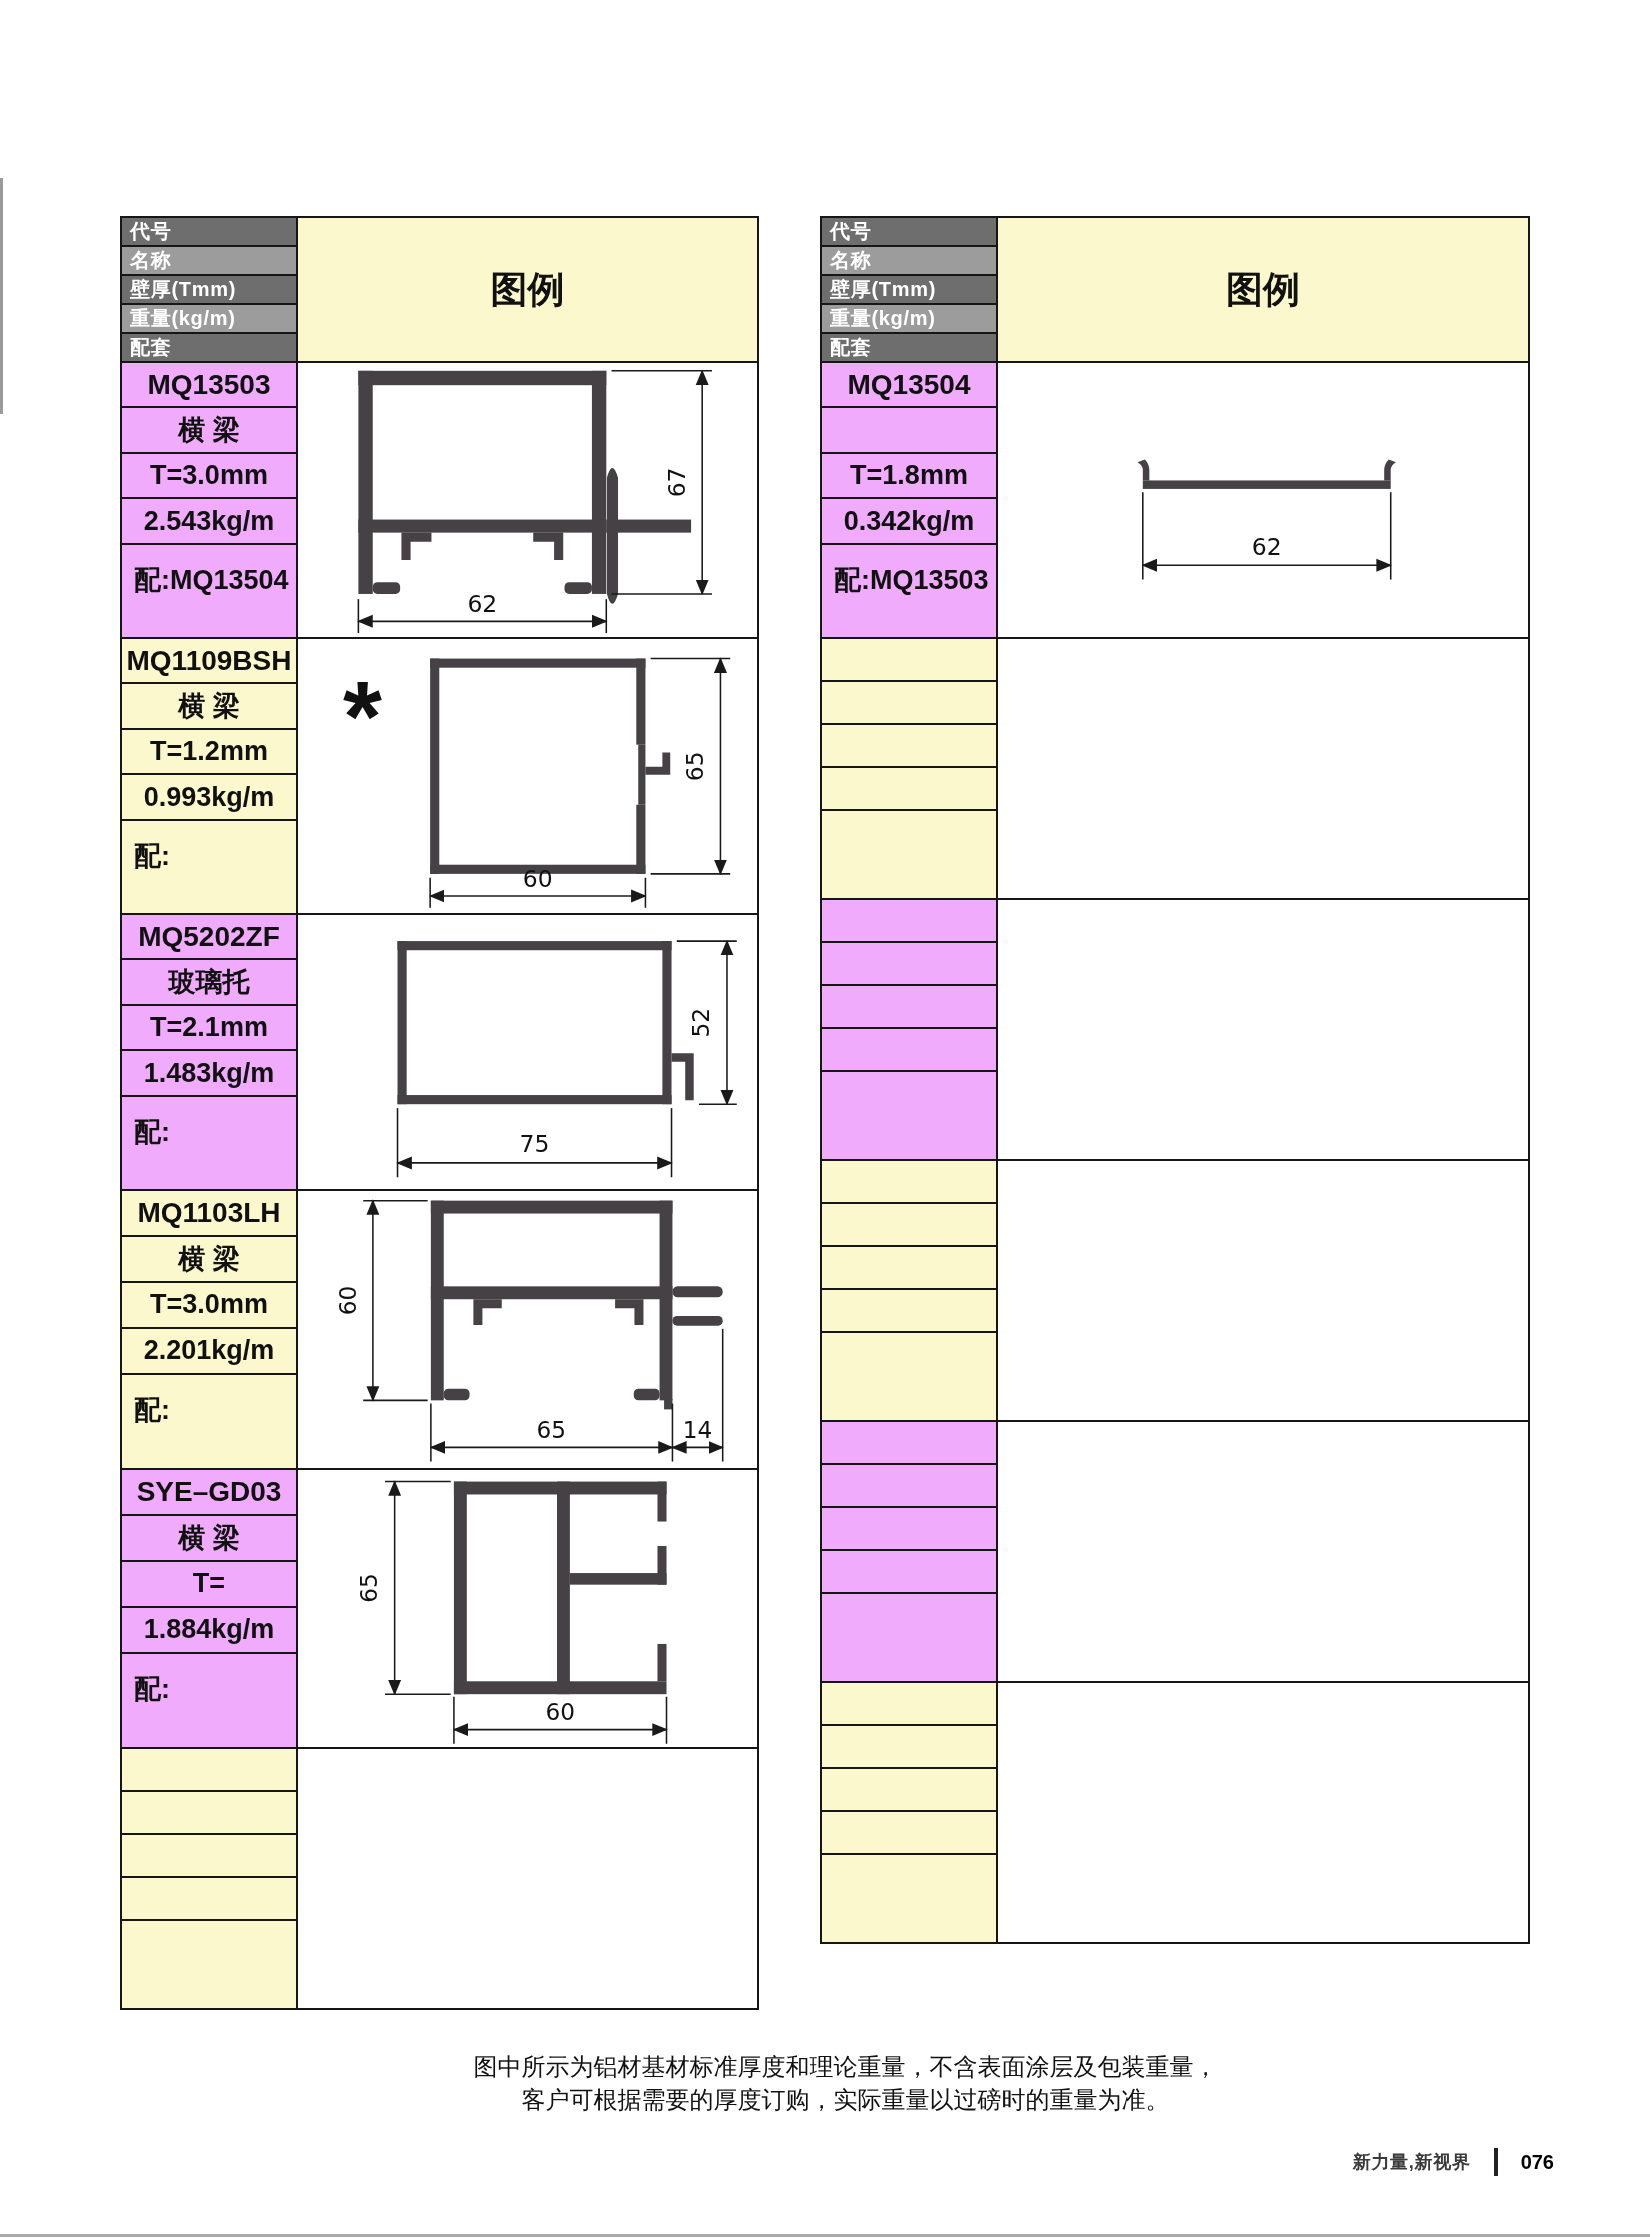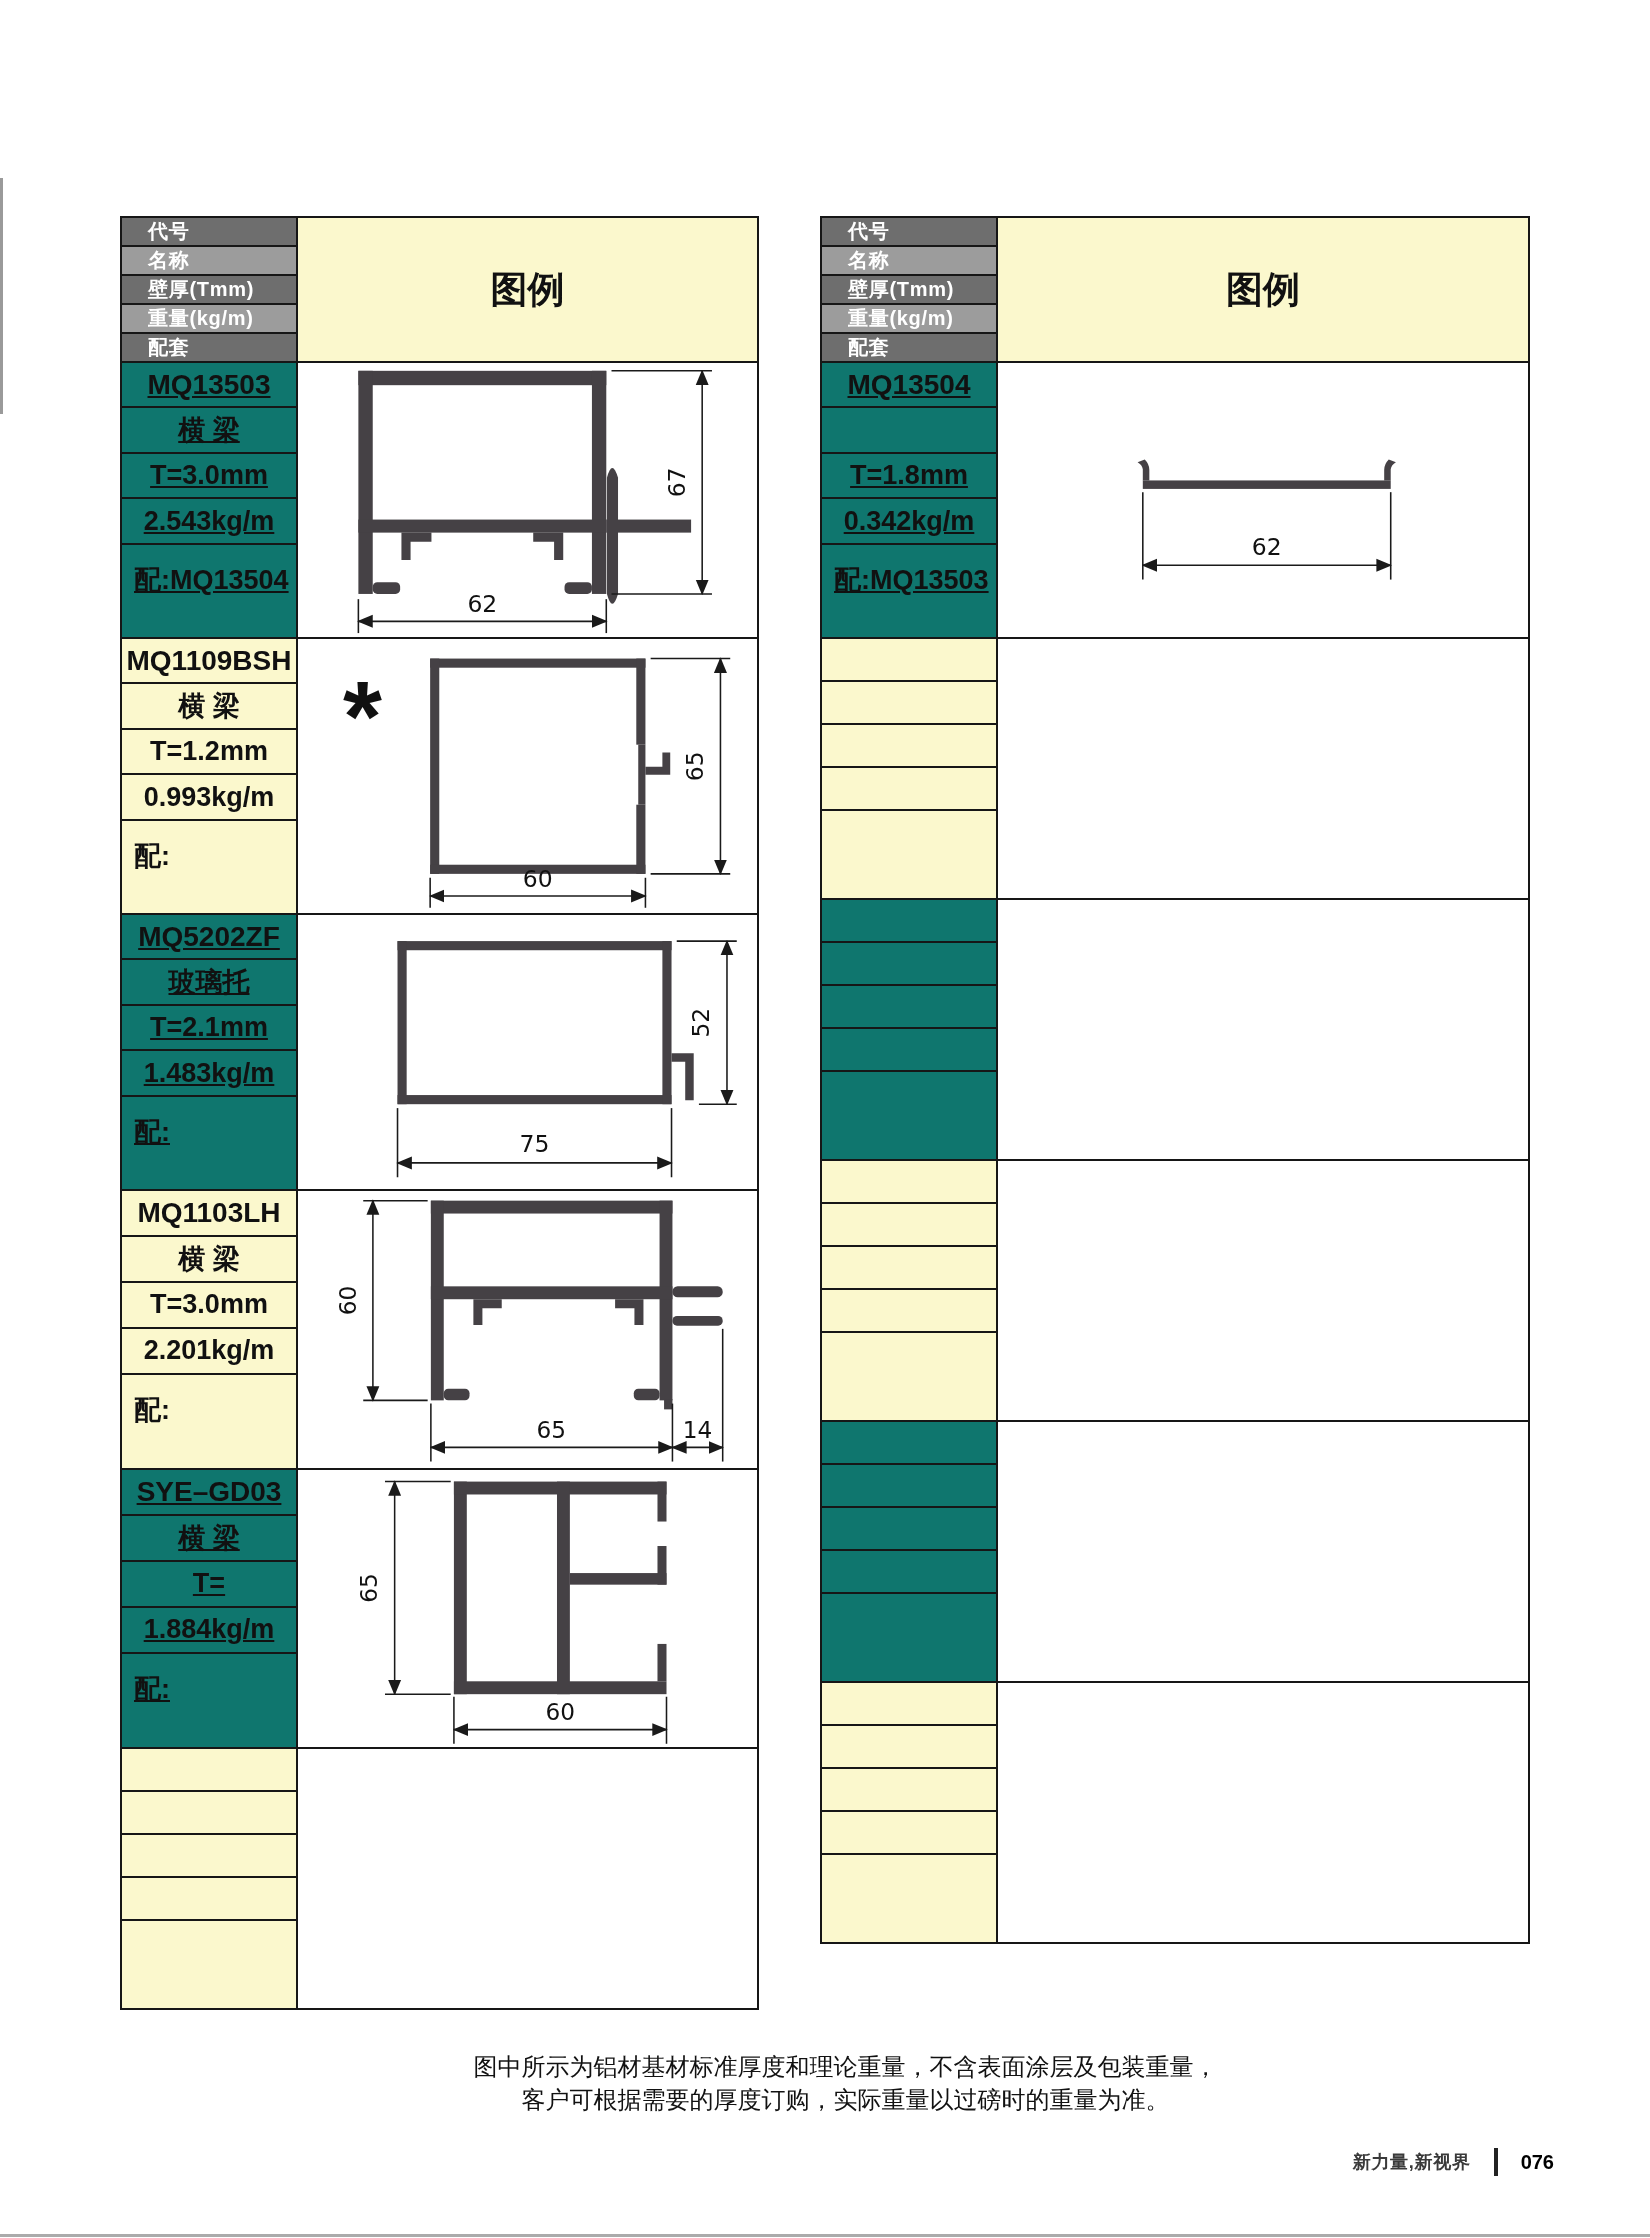--- a/index.html
+++ b/index.html
@@ -9,33 +9,33 @@
   .left-rule { position:absolute; left:0; top:178px; width:3.3px; height:236px; background:#9a9a9a; }
   .bottom-rule { position:absolute; left:0; top:2234px; width:100%; height:2.7px; background:#ababab; }
 
   table.ptable { position:absolute; border-collapse:collapse; table-layout:fixed;
                  border:2.7px solid #161616; background:#fff; }
   table.ptable td { border:2px solid #161616; overflow:hidden; }
 
   col.col-label { width:176px; }
 
   .hcell { height:22.6px; color:#ffffff; font-size:20px; font-weight:bold;
-           text-align:left; padding-left:26px; letter-spacing:0.7px; }
+           text-align:left; padding-left:8px; letter-spacing:0.7px; }
   .hdark  { background:#6e6e6e; }
   .hlight { background:#9c9c9c; }
 
   .legend-head { background:#fbf8cd; text-align:center; vertical-align:middle;
                  font-size:37px; font-weight:bold; color:#111; }
 
   .dcell { text-align:center; vertical-align:middle; color:#111; font-weight:bold; }
   .c70  { height:43px; font-size:27px; }
   .c140 { height:89px; font-size:27px; vertical-align:top; }
   .code { font-size:28px; }
   .match { text-align:left; padding:17.3px 0 0 12px; }
-  .bg-g { background:#0f766e;text-decoration:underline; }
+  .bg-g { background:#f0abfc; }
   .bg-y { background:#fbf8cd; }
 
   .legend { background:#ffffff; vertical-align:middle; position:relative; }
   .lbox { position:relative; width:100%; height:100%; display:flex;
           align-items:center; justify-content:center; }
 
   .asterisk { position:absolute; left:45px; top:41px; font-size:100px; line-height:73px;
               font-weight:bold; color:#111; }
 
   

